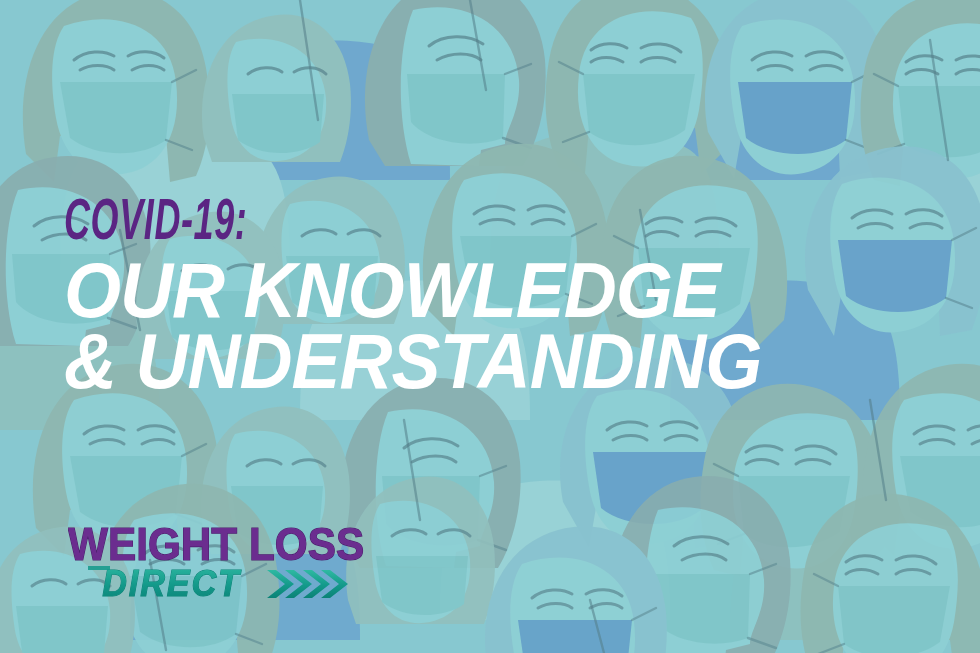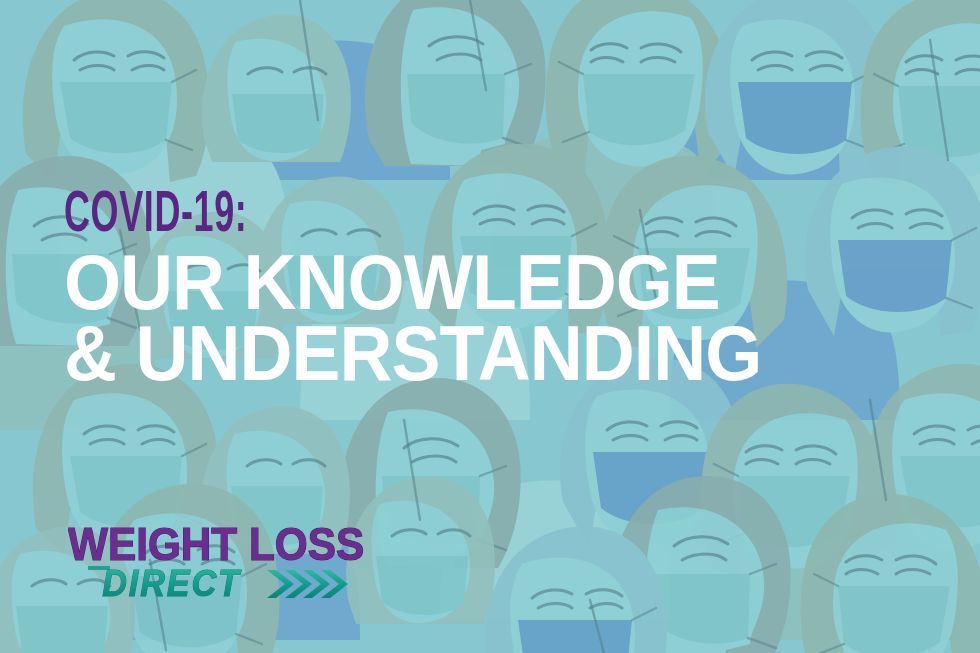--- a/index.html
+++ b/index.html
@@ -40,22 +40,23 @@
     inset:0;
     background:#A9DDE2;
     opacity:.30;
     pointer-events:none;
   }
 
   
   .text-block{
     position:absolute;
     left:64px;
-    top:186px;
+    top:194px;
     width:840px;
+    font-style:italic;
   }
 
   .eyebrow{
     color:#5B2583;
     font-size:58px;
     line-height:.86;
     font-weight:bold;
     letter-spacing:1px;
     transform:scaleX(.62);
     transform-origin:left center;

